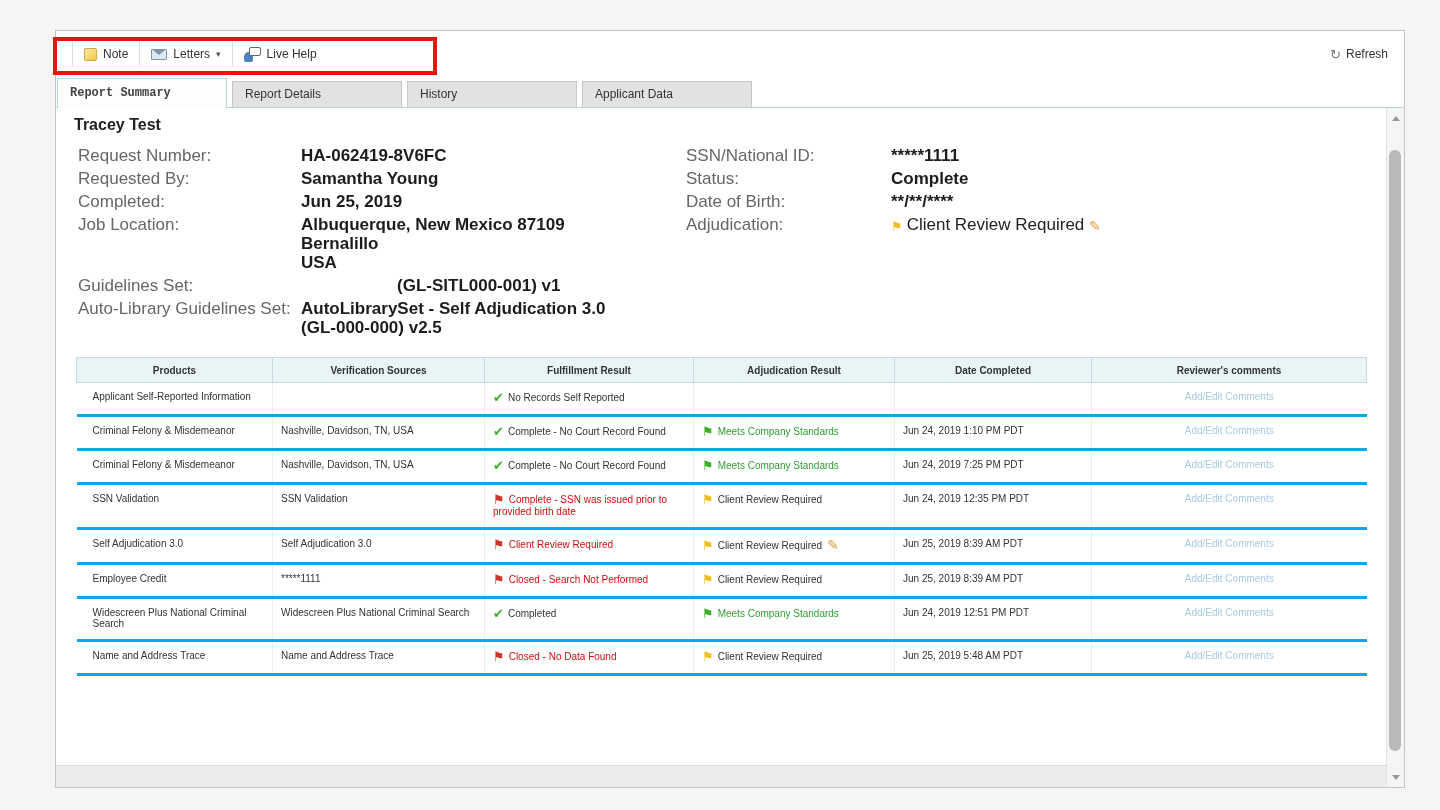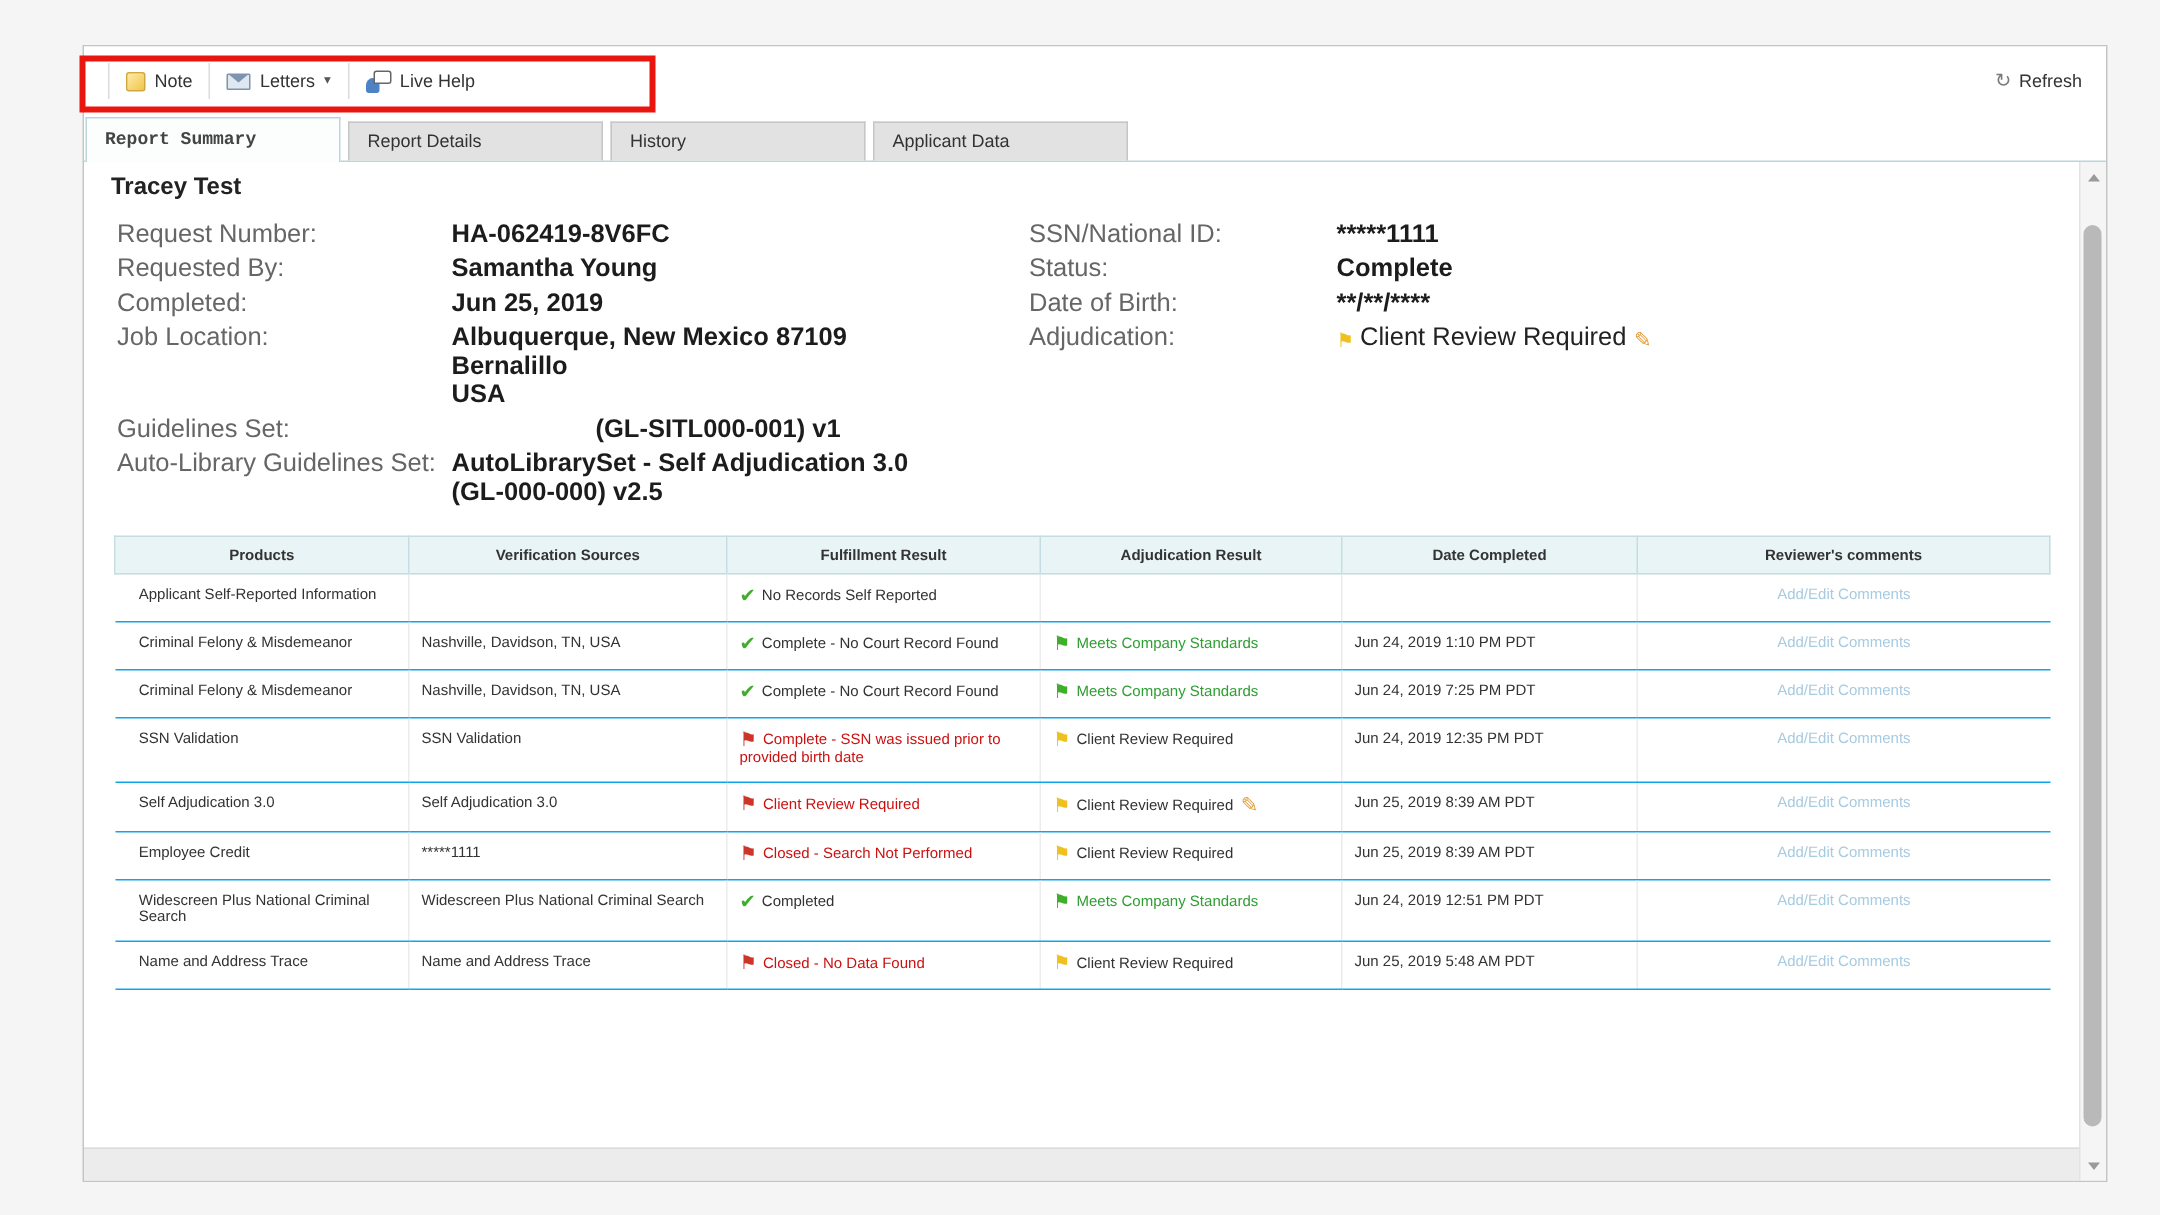--- a/index.html
+++ b/index.html
@@ -56,21 +56,21 @@
   .info-col.right .f-label{width:205px;}
   .f-value{font-weight:bold;color:#1c1c1c;white-space:pre-line;max-width:335px;}
   .f-value.regular{font-weight:normal;color:#222;}
   .f-value.indent{padding-left:96px;}
 
   
   .report-table{border-collapse:collapse;table-layout:fixed;margin:16px 40px 16px 20px;
     width:1290px;font-size:10px;}
   .report-table th{background:#e9f4f6;border:1px solid #c4dde2;font-weight:bold;color:#333;
     height:25px;padding:2px 4px;text-align:center;}
-  .report-table td{border-bottom:1px solid #0ea5e9;border-left:1px solid #ececec;border-right:1px solid #ececec;
+  .report-table td{border-bottom:3px solid #0ea5e9;border-left:1px solid #ececec;border-right:1px solid #ececec;
     padding:8px 8px 10px 8px;vertical-align:top;color:#333;}
   .report-table td:first-child{padding-left:16px;border-left:none;}
   .report-table td:last-child{border-right:none;text-align:center;}
   .fr-red{color:#cc1111;}
   .adj-green{color:#2f9e33;}
   .comments-link{color:#a7cbe0;cursor:pointer;}
 
   
   .i{display:inline-block;margin-right:4px;vertical-align:-1px;font-family:"DejaVu Sans",sans-serif;font-size:13px;line-height:1;}
   .i-check::before{content:"✔";color:#3fae2a;font-weight:bold;}

